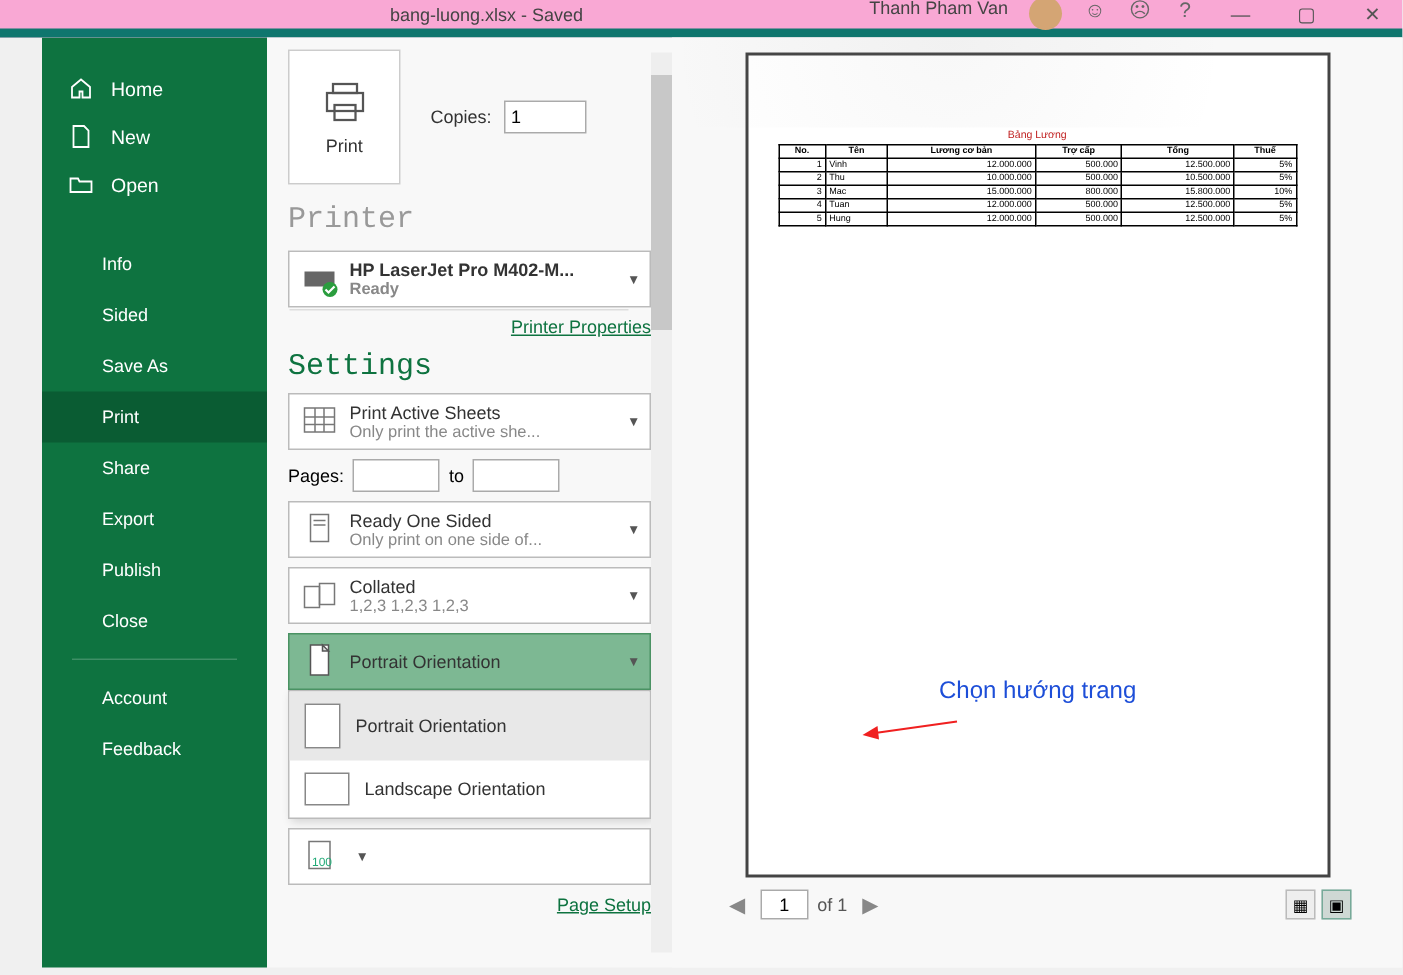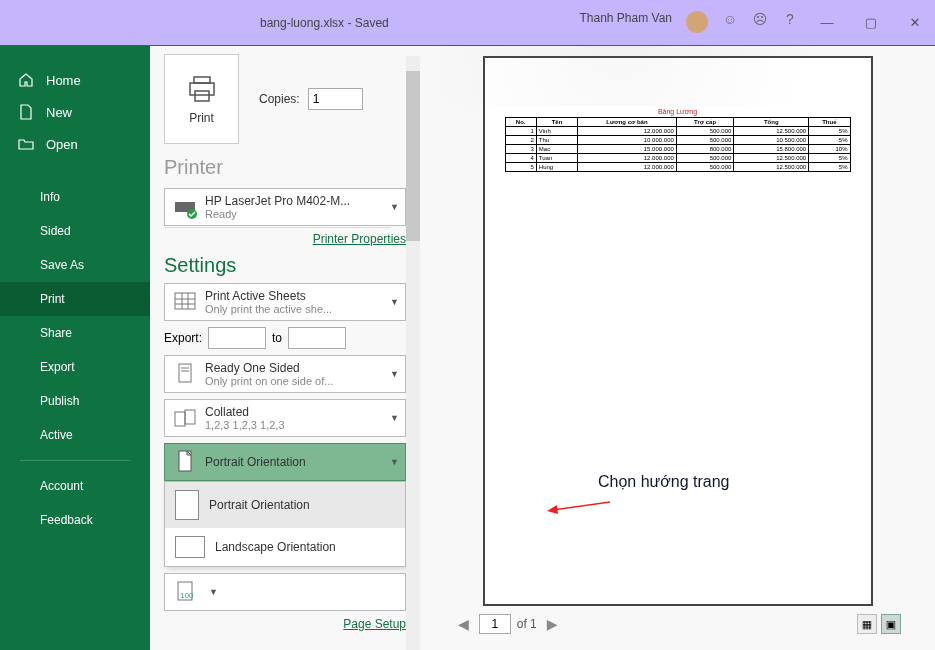--- a/index.html
+++ b/index.html
@@ -1,26 +1,26 @@
 <!DOCTYPE html>
 <html><head>
 <meta charset="utf-8">
 <style>
 * { margin: 0; padding: 0; box-sizing: border-box; font-family: "Segoe UI", Arial, sans-serif; }
 body { width: 935px; height: 650px; background: #f0f0f0; overflow: hidden; position: relative; }
 
-.titlebar { height: 46px; display: flex; align-items: center; background: #c4b5fd; border-bottom: 1px solid #0f766e; position: relative; }
+.titlebar { height: 25px; display: flex; align-items: center; background: #f9a8d4; border-bottom: 6px solid #0f766e; position: relative; }
 .titlebar-title { position: absolute; left: 260px; font-size: 12px; color: #444; }
 .titlebar-right { position: absolute; right: 5px; display: flex; align-items: flex-start; gap: 14px; }
 .titlebar-user { font-size: 12px; color: #444; }
 .avatar { width: 22px; height: 22px; border-radius: 50%; background: #d4a574; display: inline-block; }
 .tb-icon { width: 16px; height: 16px; display: inline-flex; align-items: center; justify-content: center; font-size: 14px; color: #666; cursor: pointer; }
 .win-btn { width: 30px; height: 24px; display: inline-flex; align-items: center; justify-content: center; font-size: 13px; color: #555; cursor: pointer; }
 
-.main { display: flex; height: calc(100% - 30px); }
+.main { display: flex; height: calc(100% - 30px); margin-left: 28px; }
 
 .sidebar { width: 150px; background: #0e7340; display: flex; flex-direction: column; padding-top: 18px; }
 .side-item { display: flex; align-items: center; gap: 12px; padding: 8px 18px; color: #fff; font-size: 13px; cursor: pointer; }
 .side-item.active { background: #0a5c33; }
 .side-item.secondary { padding: 10px 40px; font-size: 12px; }
 .side-icon { width: 16px; height: 16px; display: inline-flex; }
 .side-divider { height: 1px; background: rgba(255,255,255,0.2); margin: 8px 20px; }
 .side-spacer { height: 20px; }
 
 .content { flex: 1; display: flex; background: #f8f8f8; position: relative; }
@@ -28,21 +28,21 @@
 
 .panel { width: 270px; padding: 0 14px 10px 14px; position: relative; }
 .panel-top { display: flex; align-items: center; gap: 20px; margin-bottom: 14px; margin-top: 8px; }
 .print-btn-box { width: 75px; height: 90px; border: 1px solid #ccc; background: #fff; display: flex; flex-direction: column; align-items: center; justify-content: center; gap: 6px; cursor: pointer; }
 .print-btn-box svg { width: 32px; height: 32px; }
 .print-btn-label { font-size: 12px; color: #333; }
 .copies-row { display: flex; align-items: center; gap: 8px; }
 .copies-label { font-size: 12px; color: #333; }
 .copies-input { width: 55px; height: 22px; border: 1px solid #aaa; background: #fff; font-size: 12px; padding: 0 4px; position: relative; }
 
-.section-title { font-size: 20px; color: #0e7340; font-weight: 400; margin: 6px 0 6px 0; }
+.section-title { font-size: 20px; color: #0e7340; font-weight: 400; margin: 6px 0 6px 0; font-family: Liberation Mono, monospace; }
 
 .dd { border: 1px solid #bbb; background: #fff; display: flex; align-items: center; padding: 4px 6px; margin-bottom: 6px; cursor: pointer; position: relative; }
 .dd-icon { width: 28px; height: 28px; display: inline-flex; align-items: center; margin-right: 6px; flex-shrink: 0; }
 .dd-text { flex: 1; min-width: 0; }
 .dd-title { font-size: 12px; color: #333; white-space: nowrap; overflow: hidden; text-overflow: ellipsis; }
 .dd-sub { font-size: 11px; color: #888; white-space: nowrap; overflow: hidden; text-overflow: ellipsis; }
 .dd-chev { font-size: 9px; color: #555; margin-left: 4px; }
 .dd.selected { background: #7db893; border-color: #4a9263; }
 
 .dd-menu { border: 1px solid #bbb; background: #fff; box-shadow: 2px 2px 6px rgba(0,0,0,0.15); margin-top: -6px; margin-bottom: 6px; }
@@ -67,21 +67,21 @@
 .pv-table td.l { text-align: left; }
 
 .preview-nav { height: 36px; display: flex; align-items: center; justify-content: space-between; padding: 0 4px; }
 .nav-left { display: flex; align-items: center; gap: 6px; font-size: 12px; color: #555; }
 .nav-left input { width: 32px; height: 20px; border: 1px solid #aaa; text-align: center; font-size: 12px; }
 .nav-arrow { font-size: 14px; color: #888; cursor: pointer; padding: 0 4px; }
 .nav-right { display: flex; gap: 4px; }
 .nav-btn { width: 20px; height: 20px; border: 1px solid #bbb; background: #eee; cursor: pointer; display: inline-flex; align-items: center; justify-content: center; font-size: 11px; }
 .nav-btn.active { background: #cfd8d4; border-color: #7a9; }
 
-.annotation { position: absolute; left: 448px; top: 427px; color: #0f172a; font-size: 16px; pointer-events: none; }
+.annotation { position: absolute; left: 448px; top: 427px; color: #1d4ed8; font-size: 16px; pointer-events: none; }
 .arrow-svg { position: absolute; left: 395px; top: 446px; pointer-events: none; }
 .printer-bottom-line { position: absolute; left:0; right:14px; bottom:-3px; border-bottom:1px solid #ddd; }
 </style>
 </head>
 <body>
 
 <div class="titlebar">
   <span class="titlebar-title">bang-luong.xlsx - Saved</span>
   <div class="titlebar-right">
     <span class="titlebar-user">Thanh Pham Van</span>
@@ -137,21 +137,21 @@
     <div class="side-item secondary">
         <span>Share</span>
       </div>
     <div class="side-item secondary">
         <span>Export</span>
       </div>
     <div class="side-item secondary">
         <span>Publish</span>
       </div>
     <div class="side-item secondary">
-        <span>Active</span>
+        <span>Close</span>
       </div>
     <div class="side-divider"></div>
     <div class="side-item secondary">
         <span>Account</span>
       </div>
     <div class="side-item secondary">
         <span>Feedback</span>
       </div>
   </div>
 
@@ -172,21 +172,21 @@
             </svg>
           <span class="print-btn-label">Print</span>
         </div>
         <div class="copies-row">
           <span class="copies-label">Copies:</span>
           <input class="copies-input" value="1" style="">
         </div>
       </div>
 
       <div class="section-title" style="margin-top:-2px; overflow:hidden; height:26px; color:#999;">Printer</div>
-      <div class="dd" style="position:relative;">
+      <div class="dd" style="position:relative;font-weight:bold;">
         <span class="dd-icon">
             <svg viewBox="0 0 28 28">
               <rect x="4" y="9" width="20" height="10" fill="#666"></rect>
               <circle cx="21" cy="21" r="5" fill="#2a9d3e"></circle>
               <path d="M18 21l2 2 4-4" stroke="#fff" stroke-width="1.5" fill="none"></path>
             </svg>
           </span>
         <div class="dd-text">
           <div class="dd-title">HP LaserJet Pro M402-M...</div>
           <div class="dd-sub">Ready</div>
@@ -209,21 +209,21 @@
             </svg>
           </span>
         <div class="dd-text">
           <div class="dd-title">Print Active Sheets</div>
           <div class="dd-sub">Only print the active she...</div>
         </div>
         <span class="dd-chev">▼</span>
       </div>
 
       <div class="pages-row">
-        <span>Export:</span>
+        <span>Pages:</span>
         <input style="">
         <span>to</span>
         <input style="">
       </div>
 
       <div class="dd">
         <span class="dd-icon">
             <svg viewBox="0 0 28 28">
               <rect x="8" y="4" width="12" height="18" fill="none" stroke="#777"></rect>
               <line x1="10" y1="8" x2="18" y2="8" stroke="#777"></line>

